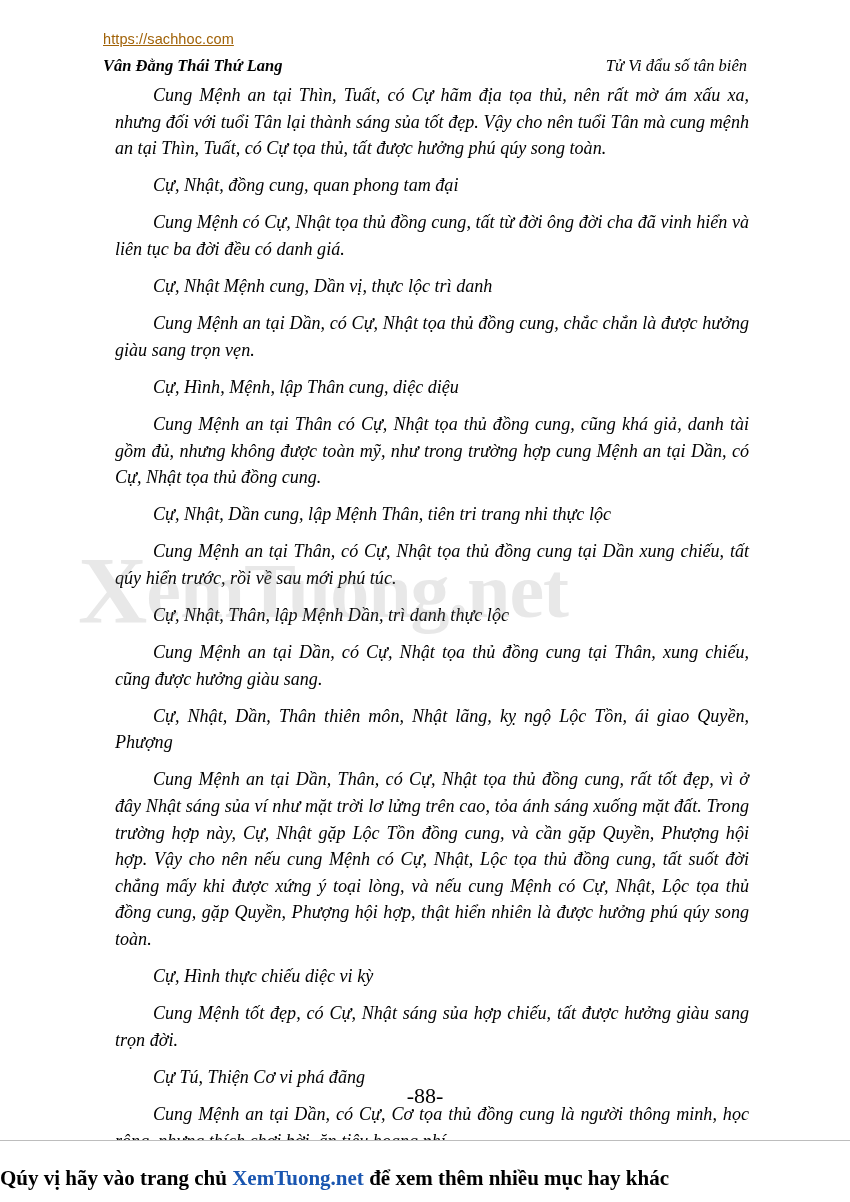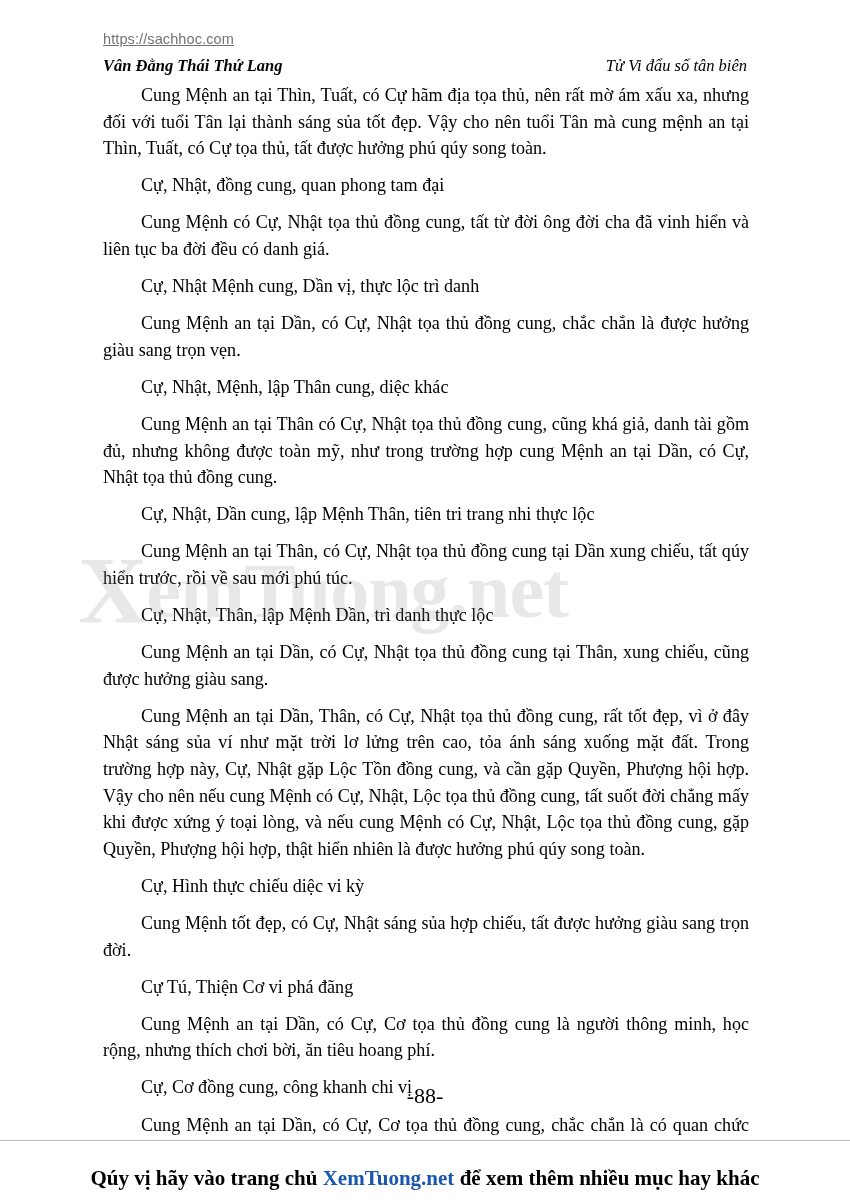--- a/index.html
+++ b/index.html
@@ -20,21 +20,21 @@
     width: 850px;
     height: 1202px;
     box-sizing: border-box;
   }
   .site-url {
     position: absolute;
     left: 103px;
     top: 31px;
     font-family: "Liberation Sans", sans-serif;
     font-size: 14.5px;
-    color: #737373;
+    color: #a16207;
     letter-spacing: 0.1px;
   }
   .header-row {
     position: absolute;
     left: 103px;
     top: 56px;
     width: 644px;
     display: flex;
     justify-content: space-between;
     align-items: baseline;
@@ -52,23 +52,24 @@
     position: absolute;
     left: 103px;
     top: 82px;
     width: 646px;
     font-size: 18.1px;
     line-height: 26.6px;
     text-align: justify;
     text-justify: inter-word;
   }
   .content p {
-    margin: 0 0 0 0;
+    margin: 0 0 0 12px;
     padding: 0;
     text-indent: 38px;
+    font-style: italic;
   }
   .content p.gap {
     margin-top: 10.5px;
   }
   .page-number {
     position: absolute;
     left: 0;
     right: 0;
     top: 1083px;
     text-align: center;
@@ -101,21 +102,20 @@
     width: 850px;
     height: 62px;
     border-top: 1px solid #bdbdbd;
     background: #ffffff;
   }
   .footer-text {
     position: absolute;
     left: 0;
     right: 0;
     top: 1166px;
-    text-align: center;
     font-size: 21px;
     font-family: "Liberation Serif", serif;
     white-space: nowrap;
   }
   .footer-text .brand {
     color: #1a56b0;
     font-weight: bold;
   }
   .footer-text .plain {
     color: #000000;
@@ -133,26 +133,27 @@
     <span class="header-left">Vân Đằng Thái Thứ Lang</span>
     <span class="header-right">Tử Vi đẩu số tân biên</span>
   </div>
 
   <div class="content">
     <p>Cung Mệnh an tại Thìn, Tuất, có Cự hãm địa tọa thủ, nên rất mờ ám xấu xa, nhưng đối với tuổi Tân lại thành sáng sủa tốt đẹp. Vậy cho nên tuổi Tân mà cung mệnh an tại Thìn, Tuất, có Cự tọa thủ, tất được hưởng phú qúy song toàn.</p>
     <p class="gap">Cự, Nhật, đồng cung, quan phong tam đại</p>
     <p class="gap">Cung Mệnh có Cự, Nhật tọa thủ đồng cung, tất từ đời ông đời cha đã vinh hiển và liên tục ba đời đều có danh giá.</p>
     <p class="gap">Cự, Nhật Mệnh cung, Dần vị, thực lộc trì danh</p>
     <p class="gap">Cung Mệnh an tại Dần, có Cự, Nhật tọa thủ đồng cung, chắc chắn là được hưởng giàu sang trọn vẹn.</p>
-    <p class="gap">Cự, Nhật, Mệnh, lập Thân cung, diệc khác</p>
+    <p class="gap">Cự, Hình, Mệnh, lập Thân cung, diệc diệu</p>
     <p class="gap">Cung Mệnh an tại Thân có Cự, Nhật tọa thủ đồng cung, cũng khá giả, danh tài gồm đủ, nhưng không được toàn mỹ, như trong trường hợp cung Mệnh an tại Dần, có Cự, Nhật tọa thủ đồng cung.</p>
     <p class="gap">Cự, Nhật, Dần cung, lập Mệnh Thân, tiên tri trang nhi thực lộc</p>
     <p class="gap">Cung Mệnh an tại Thân, có Cự, Nhật tọa thủ đồng cung tại Dần xung chiếu, tất qúy hiển trước, rồi về sau mới phú túc.</p>
     <p class="gap">Cự, Nhật, Thân, lập Mệnh Dần, trì danh thực lộc</p>
     <p class="gap">Cung Mệnh an tại Dần, có Cự, Nhật tọa thủ đồng cung tại Thân, xung chiếu, cũng được hưởng giàu sang.</p>
+    <p class="gap">Cự, Nhật, Dần, Thân thiên môn, Nhật lãng, kỵ ngộ Lộc Tồn, ái giao Quyền, Phượng</p>
     <p class="gap">Cung Mệnh an tại Dần, Thân, có Cự, Nhật tọa thủ đồng cung, rất tốt đẹp, vì ở đây Nhật sáng sủa ví như mặt trời lơ lửng trên cao, tỏa ánh sáng xuống mặt đất. Trong trường hợp này, Cự, Nhật gặp Lộc Tồn đồng cung, và cần gặp Quyền, Phượng hội hợp. Vậy cho nên nếu cung Mệnh có Cự, Nhật, Lộc tọa thủ đồng cung, tất suốt đời chẳng mấy khi được xứng ý toại lòng, và nếu cung Mệnh có Cự, Nhật, Lộc tọa thủ đồng cung, gặp Quyền, Phượng hội hợp, thật hiển nhiên là được hưởng phú qúy song toàn.</p>
     <p class="gap">Cự, Hình thực chiếu diệc vi kỳ</p>
     <p class="gap">Cung Mệnh tốt đẹp, có Cự, Nhật sáng sủa hợp chiếu, tất được hưởng giàu sang trọn đời.</p>
     <p class="gap">Cự Tú, Thiện Cơ vi phá đãng</p>
     <p class="gap">Cung Mệnh an tại Dần, có Cự, Cơ tọa thủ đồng cung là người thông minh, học rộng, nhưng thích chơi bời, ăn tiêu hoang phí.</p>
     <p class="gap">Cự, Cơ đồng cung, công khanh chi vị</p>
     <p class="gap">Cung Mệnh an tại Dần, có Cự, Cơ tọa thủ đồng cung, chắc chắn là có quan chức lớn.</p>
 
   </div>
 

